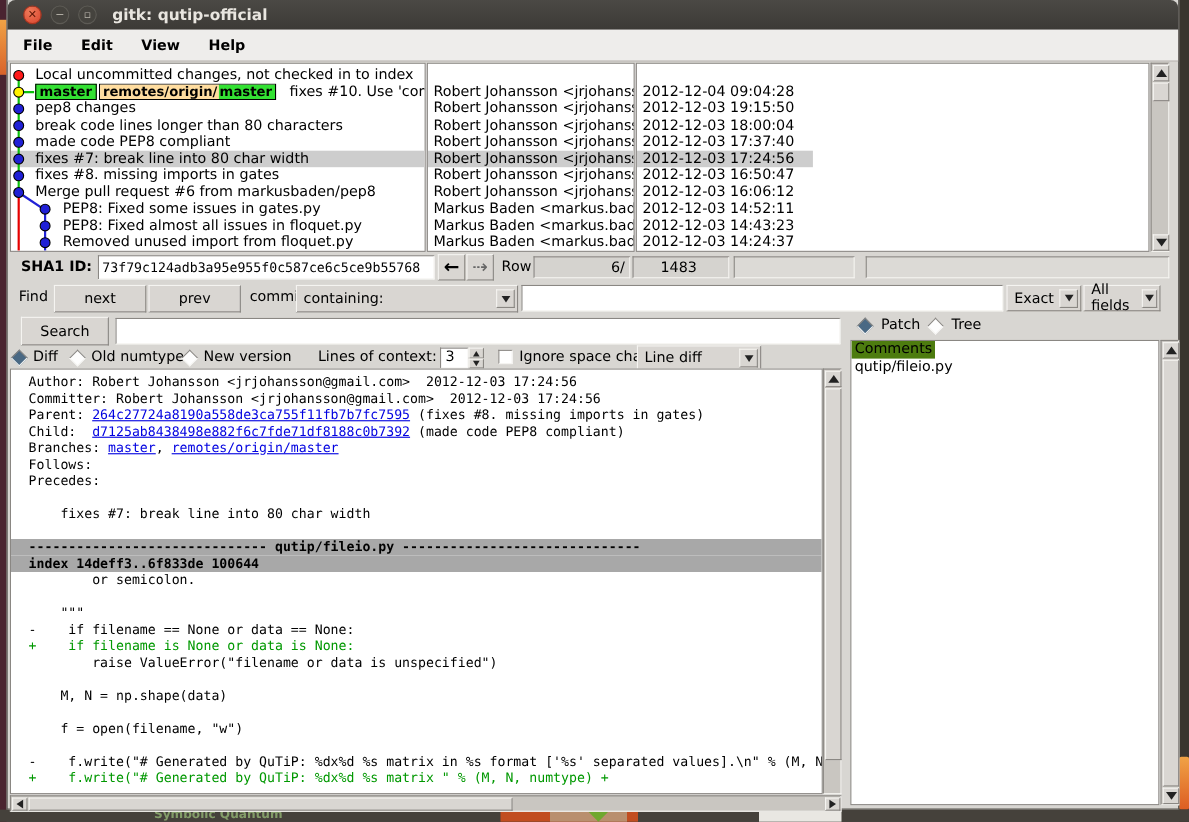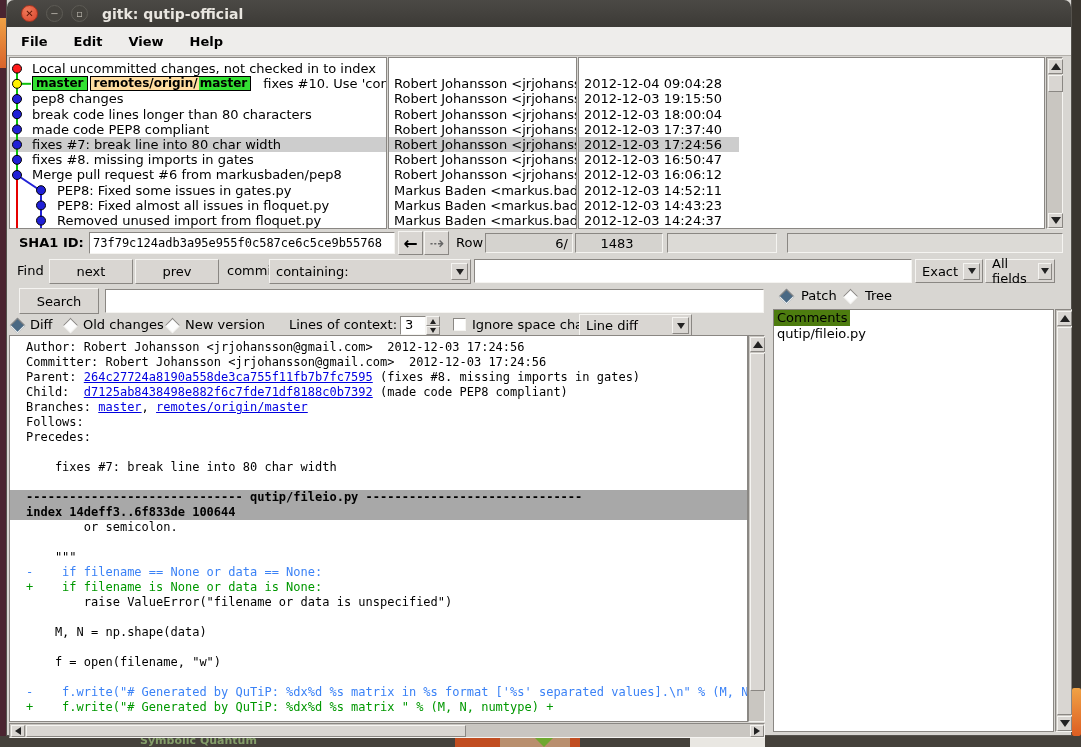--- a/index.html
+++ b/index.html
@@ -97,21 +97,21 @@
   .numfield { background:#d5d3cf; display:flex; align-items:center;
     justify-content:flex-end; padding-right:4px; font-size:13px; }
 
   
   #diff-pane { left:2px; top:335px; width:739px; height:387px; padding-top:4px; }
   .dline { height:15px; line-height:15px; white-space:pre;
     font-family:"DejaVu Sans Mono", monospace; font-size:12px; padding-left:16px; }
   .dline a { color:#0000e0; text-decoration:underline; }
   .dline.grayhdr { background:#a8a8a8; font-weight:bold; }
   .dline.hunk { color:#0000e0; }
-  .dline.del { color:#3b82f6; }
+  .dline.del { color:#000000; }
   .dline.add { color:#009800; }
 
   
   #file-pane { left:766px; top:309px; width:281px; height:423px; }
   .file-item { padding:0 3px; height:16px; line-height:16px; white-space:nowrap; }
   .file-item.sel { background:#4d7c0f; }
 </style>
 </head>
 <body>
 
@@ -280,21 +280,21 @@
 
   <div>
     <div class="abs btn raised" style="left:12px;top:288px;width:80px;height:26px">Search</div>
     <input class="abs sunken entry" style="left: 98px; top: 289px; width: 659px; height: 24px;">
   </div>
 
   <div>
     <span class="abs radio sel" style="left:5px;top:320px"></span>
     <span class="abs" style="left:23px;top:317px">Diff</span>
     <span class="abs radio" style="left:58px;top:320px"></span>
-    <span class="abs" style="left:76px;top:317px">Old changes</span>
+    <span class="abs" style="left:76px;top:317px">Old numtype</span>
     <span class="abs radio" style="left:160px;top:320px"></span>
     <span class="abs" style="left:178px;top:317px">New version</span>
     <span class="abs" style="left:282px;top:317px">Lines of context:</span>
     <div class="abs sunken entry" style="left:393px;top:316px;width:26px;height:19px;padding-left:4px">3</div>
     <div class="abs raised" style="left:419px;top:316px;width:14px;height:10px;display:flex;align-items:center;justify-content:center">
         <span class="tri-up" style="border-left-width:3px;border-right-width:3px;border-bottom-width:5px"></span>
       </div>
     <div class="abs raised" style="left:419px;top:326px;width:14px;height:9px;display:flex;align-items:center;justify-content:center">
         <span class="tri-down" style="border-left-width:3px;border-right-width:3px;border-top-width:5px"></span>
       </div>

